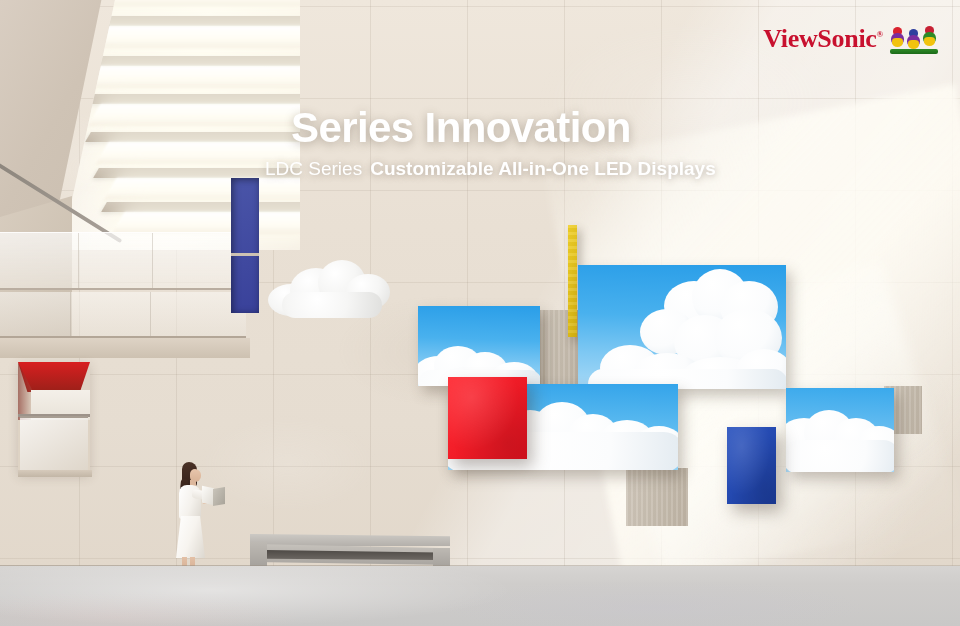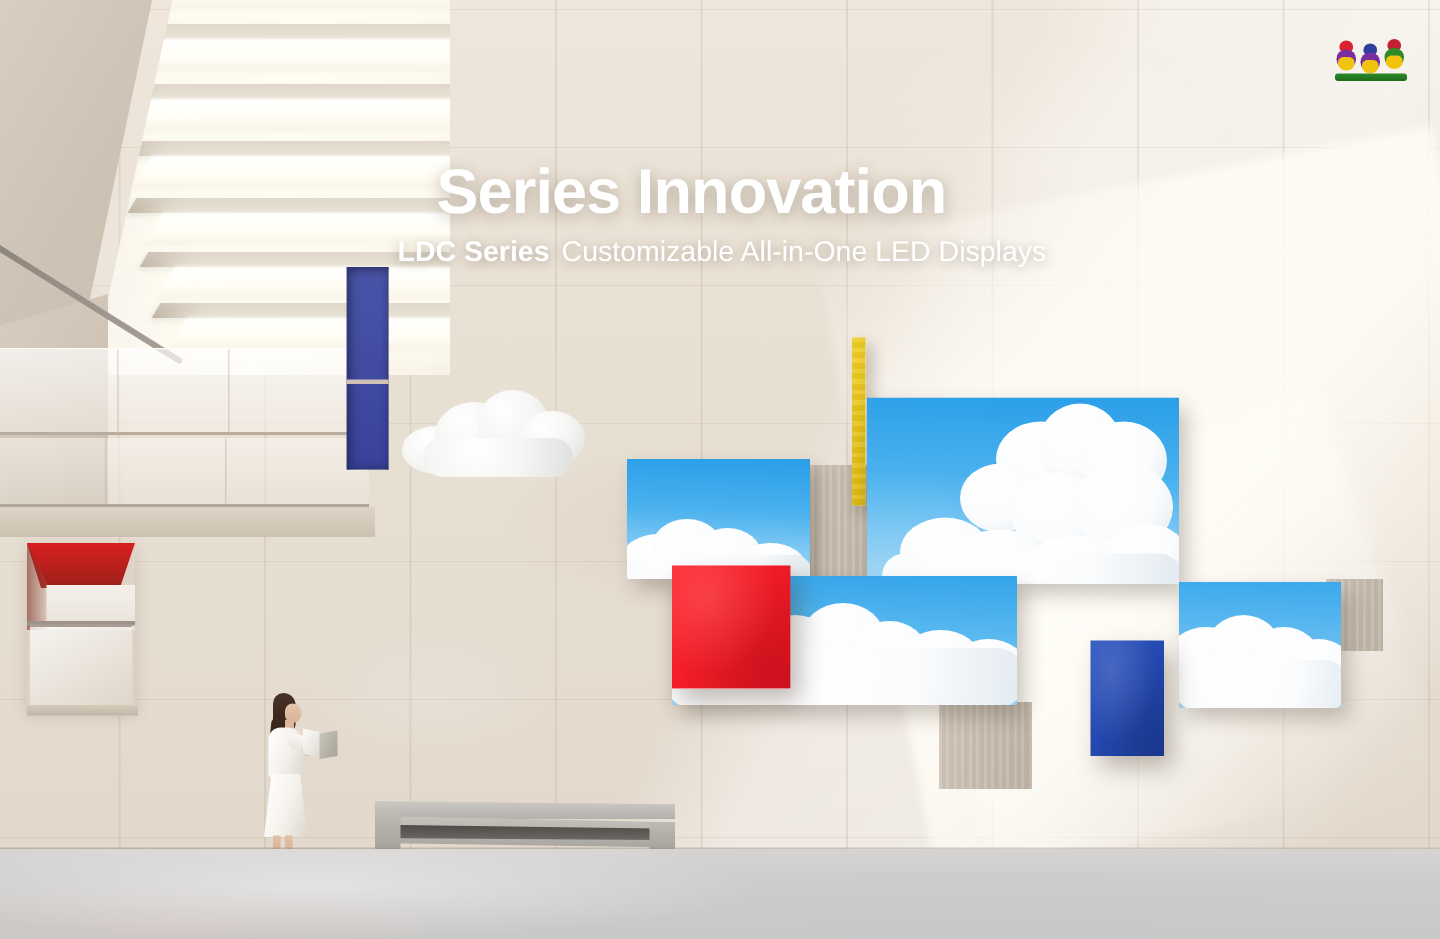--- a/index.html
+++ b/index.html
@@ -250,22 +250,22 @@
     font-size:42px; font-weight:bold; color:#ffffff;
     letter-spacing:-0.6px;
     text-shadow:0 2px 10px rgba(90,75,60,.38);
     white-space:nowrap;
   }
   .subline{
     position:absolute; left:265px; top:158px;
     font-size:19px; color:#ffffff; white-space:nowrap;
     text-shadow:0 1px 7px rgba(90,75,60,.42);
   }
-  .subline .bold{ font-weight:bold; }
-  .subline .reg{ font-weight:normal; margin-left:8px; }
+  .subline .bold{ font-weight:normal; }
+  .subline .reg{ font-weight:bold; margin-left:8px; }
 
   
   .logo{ position:absolute; right:22px; top:24px; display:flex; align-items:center; gap:7px; }
   .logo-word{
     font-family:"Liberation Serif", serif;
     font-size:26px; font-weight:bold; color:#C8102E;
     letter-spacing:-.3px; line-height:1;
   }
   .logo-r{ font-size:9px; vertical-align:super; }
   .logo-mark{ position:relative; width:48px; height:30px; }
@@ -448,20 +448,21 @@
   <div class="floor">
     <div class="floor-sheen"></div>
   </div>
 
   <div class="headline">Series Innovation</div>
   <div class="subline">
     <span class="bold">LDC Series</span><span class="reg">Customizable All-in-One LED Displays</span>
   </div>
 
   <div class="logo">
+    <div class="logo-word"><span>ViewSonic</span><span class="logo-r">®</span></div>
     <div class="logo-mark">
       <div class="bird" style="left:1px; width:13px; height:22px;">
         <div class="head" style="background:#D9232E;"></div>
         <div class="body" style="background:#7A2E9E;"></div>
         <div class="belly"></div>
       </div>
       <div class="bird" style="left:17px; width:13px; height:20px;">
         <div class="head" style="background:#2E3F9E;"></div>
         <div class="body" style="background:#7A2E9E;"></div>
         <div class="belly" style="background:#F2C30E;"></div>

